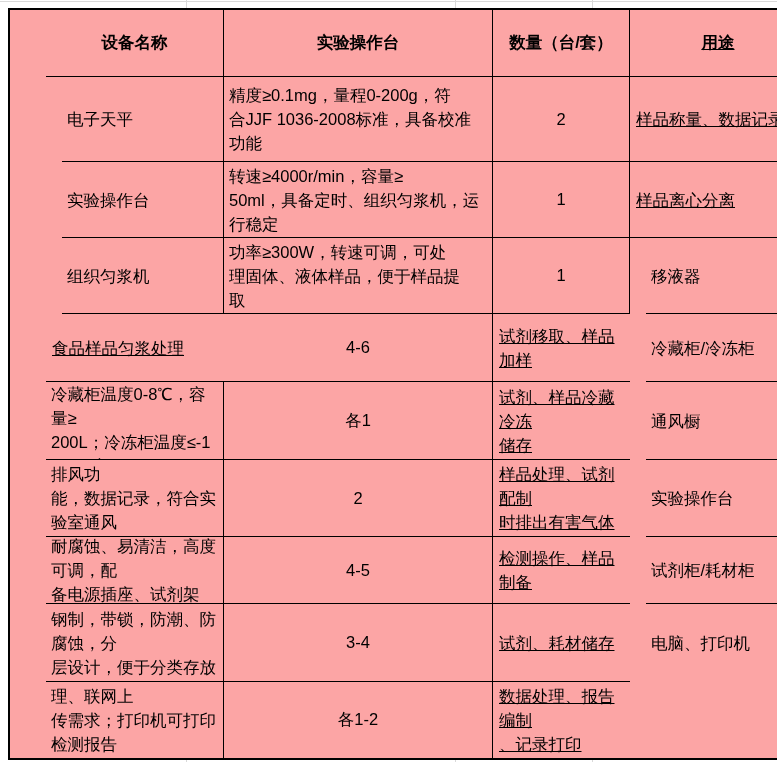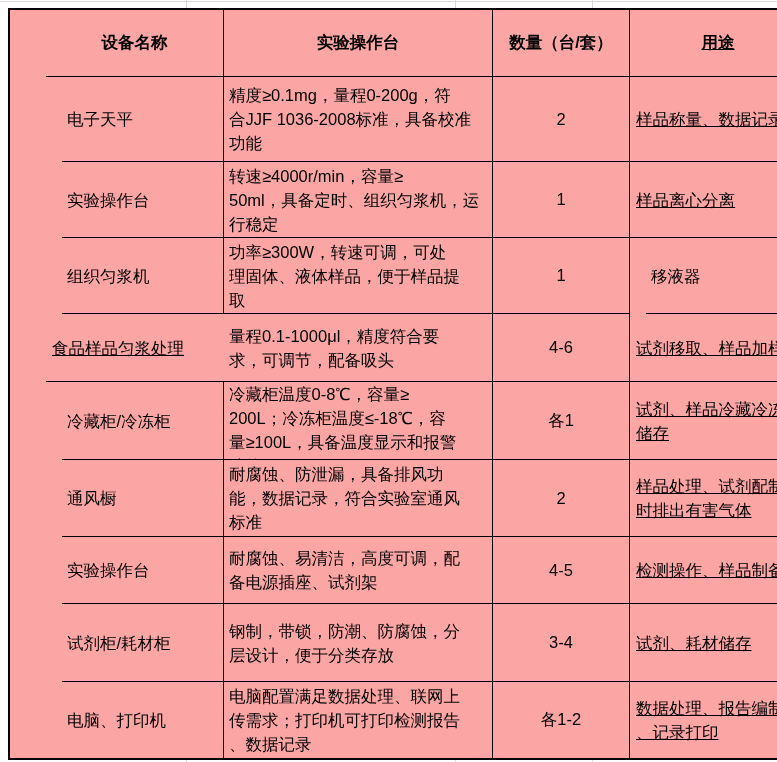--- a/index.html
+++ b/index.html
@@ -76,22 +76,20 @@
     <div class="cell use lc">样品离心分离</div>
 
     <div class="cell name">组织匀浆机</div>
     <div class="cell spec">功率≥300W，转速可调，可处
 理固体、液体样品，便于样品提
 取</div>
     <div class="cell qty">1</div>
     <div class="cell name">移液器</div>
 
     <div class="cell use lc">食品样品匀浆处理</div>
-    <div class="cell spec">量程0.1-1000μl，精度符合要
-求，可调节，配备吸头</div>
     <div class="cell qty">4-6</div>
     <div class="cell use lc">试剂移取、样品加样</div>
 
     <div class="cell name">冷藏柜/冷冻柜</div>
     <div class="cell spec top">冷藏柜温度0-8℃，容量≥
 200L；冷冻柜温度≤-18℃，容
 量≥100L，具备温度显示和报警
 功能</div>
     <div class="cell qty">各1</div>
     <div class="cell use lc">试剂、样品冷藏冷冻

